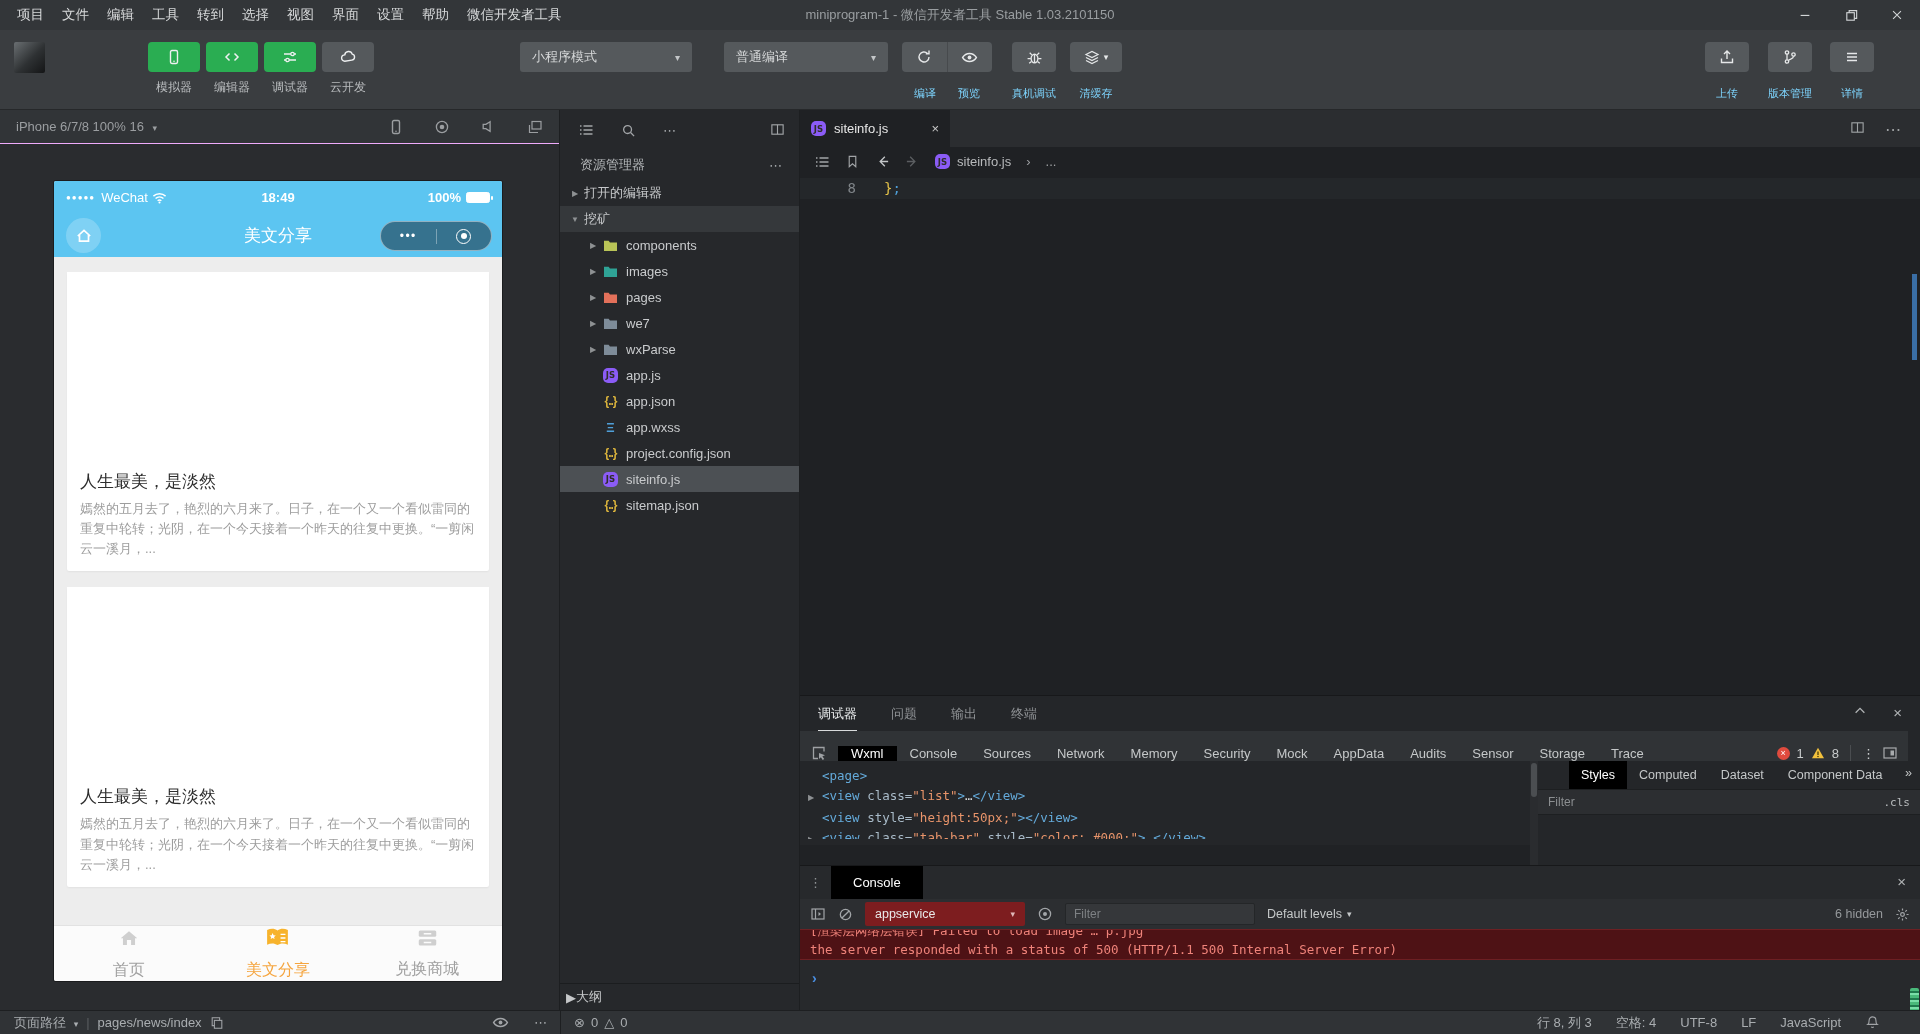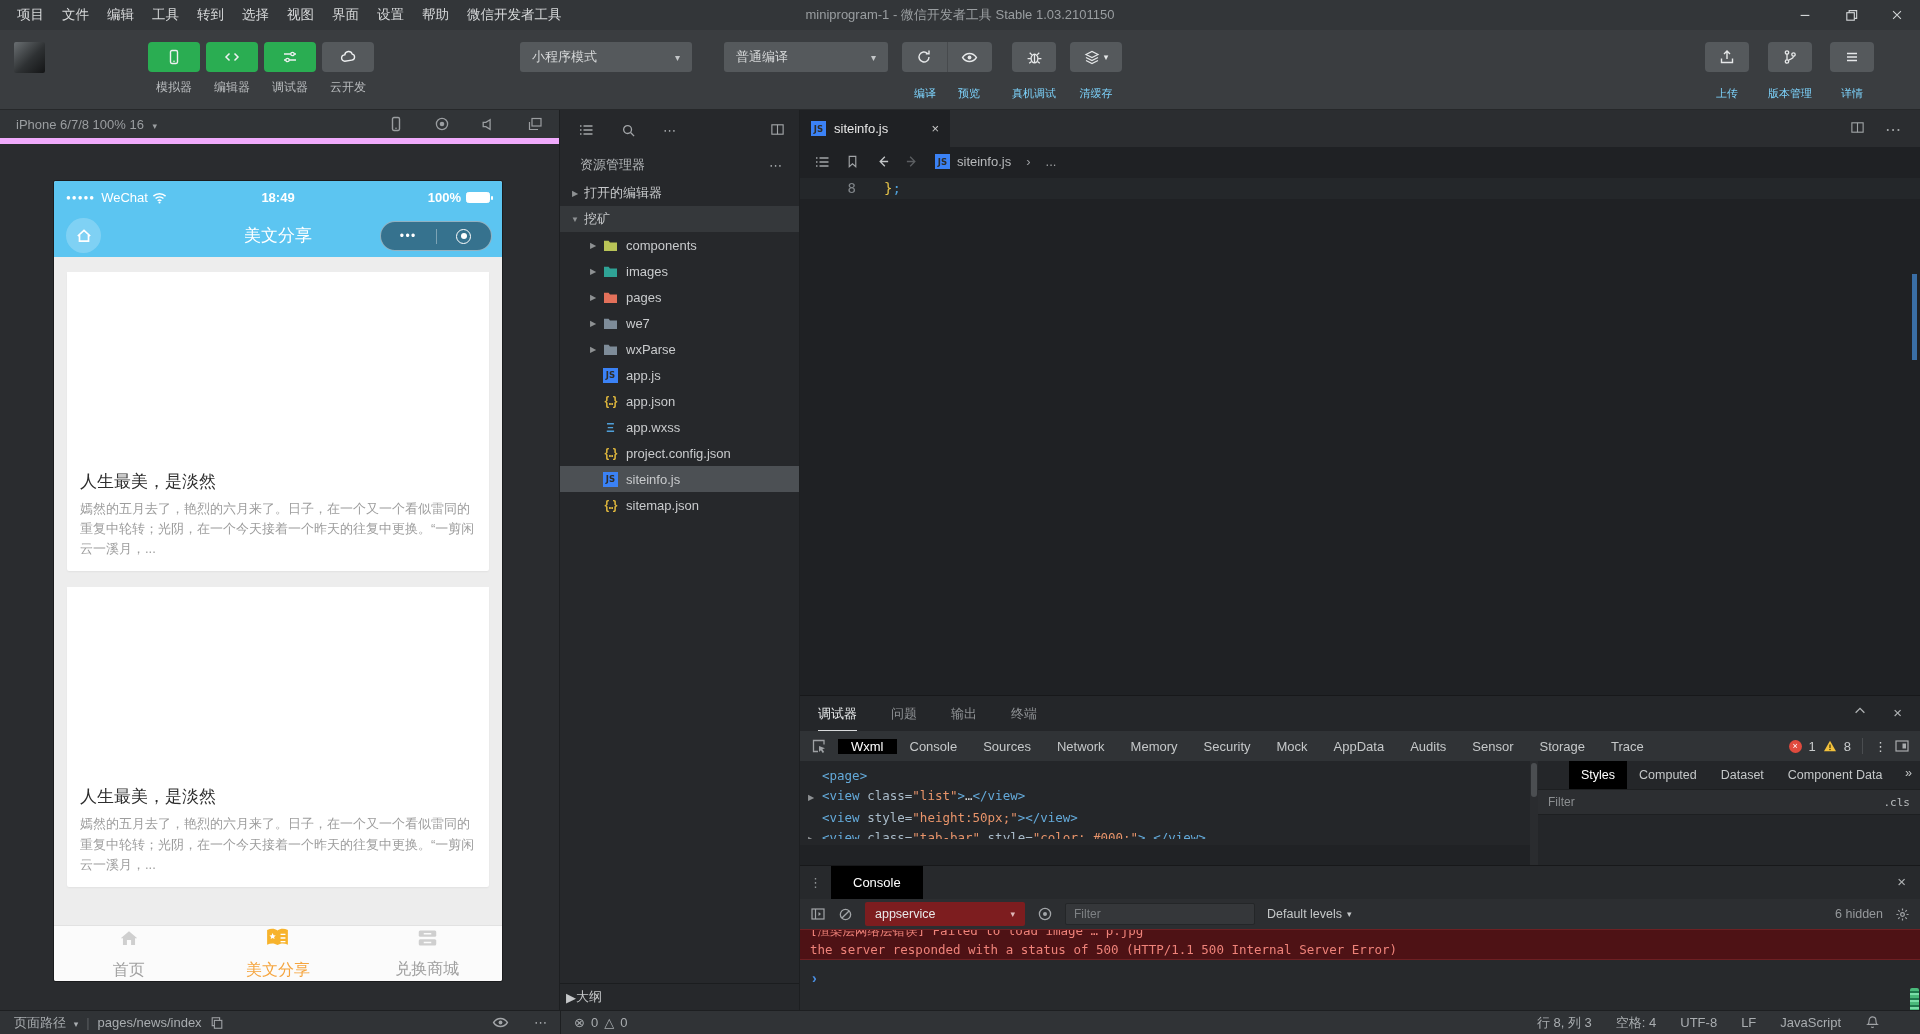--- a/index.html
+++ b/index.html
@@ -29,21 +29,21 @@
           padding:6px 12px;font-size:13px;color:#d6d8d9;}
   .select .car{margin-left:auto;color:#c3c6c8;font-size:10px;}
   .btn-pair{position:absolute;left:902px;top:12px;width:90px;height:30px;background:#55595c;border-radius:4px;display:flex;}
   .btn-pair .cell{flex:1;display:flex;align-items:center;justify-content:center;color:#e6e8e9;}
   .btn-pair .cell+.cell{border-left:1px solid #474a4d;}
   .mini-label{position:absolute;top:56px;font-size:11px;color:#7dd3fc;white-space:nowrap;transform:translateX(-50%);}
   .sq-chip{position:absolute;top:12px;height:30px;background:#55595c;border-radius:4px;display:flex;align-items:center;justify-content:center;color:#e6e8e9;}
 
   
   .sim{position:absolute;left:0;top:110px;width:560px;bottom:24px;background:#2a2c2f;border-right:1px solid #1d1f21;}
-  .sim-toolbar{position:absolute;left:0;top:0;right:0;height:34px;background:#313437;border-bottom:6px solid #f0abfc;
+  .sim-toolbar{position:absolute;left:0;top:0;right:0;height:34px;background:#313437;border-bottom:1px solid #f0abfc;
                display:flex;align-items:center;padding:0 16px;font-size:13px;color:#9b9ea1;}
   .sim-icons{margin-left:auto;display:flex;gap:30px;align-items:center;color:#9b9ea1;}
   .phone{position:absolute;left:54px;top:71px;width:448px;height:800px;background:#ededed;border-radius:2px;overflow:hidden;
          box-shadow:0 0 0 1px rgba(0,0,0,.35);}
   .p-status{position:absolute;left:0;top:0;right:0;height:33px;background:#5cc5f1;color:#fff;display:flex;align-items:center;
             padding:0 12px;font-size:13px;}
   .p-dots{font-size:8px;letter-spacing:1px;margin-right:6px;}
   .p-time{position:absolute;left:50%;transform:translateX(-50%);font-weight:bold;}
   .p-batt{margin-left:auto;display:flex;align-items:center;gap:5px;font-weight:bold;}
   .batt{width:24px;height:11px;border:1.5px solid #fff;border-radius:2.5px;position:relative;background:#fff;}
@@ -76,22 +76,22 @@
   .exp-tb-right{position:absolute;right:14px;top:12px;color:#a2a5a8;}
   .exp-header{height:30px;display:flex;align-items:center;padding-left:20px;color:#b3b6b8;position:relative;}
   .exp-header .more{position:absolute;right:16px;color:#a2a5a8;letter-spacing:1px;}
   .trow{height:26px;display:flex;align-items:center;color:#c9cbcd;white-space:nowrap;cursor:default;}
   .trow .arr{width:18px;text-align:center;font-size:8px;color:#8e9193;flex:none;}
   .trow .ficon{width:17px;margin-right:7px;display:flex;justify-content:center;flex:none;}
   .trow.sect{padding-left:6px;color:#c6c8ca;}
   .trow.proj{background:#35383b;}
   .trow.child{padding-left:24px;}
   .trow.sel{background:#4c5054;}
-  .js-badge{width:15px;height:15px;background:#3b82f6;color:#2f2d28;font-weight:bold;font-size:8.5px;
-            display:flex;align-items:center;justify-content:center;border-radius:0;font-family:"DejaVu Sans",sans-serif;}
+  .js-badge{width:15px;height:15px;background:#8b5cf6;color:#2f2d28;font-weight:bold;font-size:8.5px;
+            display:flex;align-items:center;justify-content:center;border-radius:5px;font-family:"DejaVu Sans",sans-serif;}
   .json-ic{color:#d8b23c;font-size:12px;font-weight:bold;letter-spacing:-1px;}
   .wxss-ic{color:#4f9fd8;font-size:13px;font-weight:bold;}
   .outline-row{position:absolute;left:0;right:0;bottom:0;height:27px;border-top:1px solid #1b1d1f;display:flex;align-items:center;color:#c6c8ca;padding-left:6px;}
 
   
   .ed-tabs{position:absolute;left:800px;top:110px;right:0;height:37px;background:#2b2d30;}
   .ed-tab{position:absolute;left:0;top:0;height:37px;width:150px;background:#1f2124;display:flex;align-items:center;gap:8px;
           padding:0 11px;font-size:13px;color:#e6e6e6;}
   .ed-tab .x{margin-left:auto;color:#c9c9c9;font-size:13px;}
   .ed-tabs-right{position:absolute;right:18px;top:10px;display:flex;gap:20px;color:#9fa2a4;}
@@ -105,21 +105,21 @@
   .code-line{position:absolute;left:84px;top:4px;}
   .tok-brace{color:#e6c44a;} .tok-semi{color:#4f9fd8;}
   .ovr-mark{position:absolute;right:3px;top:98px;width:5px;height:86px;background:#3a6ea5;}
 
   
   .dbg{position:absolute;left:800px;top:695px;right:0;height:170px;background:#242629;border-top:1px solid #17181a;}
   .cn-tabs{height:35px;display:flex;align-items:center;gap:34px;padding-left:18px;font-size:13px;color:#8f9295;position:relative;}
   .cn-tab.active{color:#e9ebec;position:relative;}
   .cn-tab.active:after{content:"";position:absolute;left:0;right:0;bottom:-9px;height:2px;background:#d9dbdc;}
   .cn-right{position:absolute;right:18px;top:8px;display:flex;gap:26px;color:#b0b3b5;}
-  .dt-row{position:absolute;left:0;top:35px;right:0;height:30px;background:#303336;display:flex;align-items:center;font-size:13px;color:#c5c8c9;}
+  .dt-row{position:absolute;left:0;top:35px;right:12px;height:30px;background:#303336;display:flex;align-items:flex-end;font-size:13px;color:#c5c8c9;}
   .dt-inspect{display:flex;align-items:center;padding:0 11px;color:#9ea1a4;}
   .dt-tab{display:flex;align-items:center;padding:0 13px;}
   .dt-tab.active{background:#000;color:#fff;}
   .dt-badges{margin-left:auto;display:flex;align-items:center;gap:7px;padding-right:10px;}
   .err-dot{width:13px;height:13px;border-radius:50%;background:#e04b3e;color:#fff;font-size:9px;display:flex;align-items:center;justify-content:center;}
   .dt-sep{width:1px;height:16px;background:#4a4d50;margin:0 4px;}
   .dbg-content{position:absolute;left:0;top:65px;right:0;bottom:0;}
   .wxml{position:absolute;left:0;top:0;width:730px;height:78px;overflow:hidden;padding:5px 0 0 8px;
         font-family:"DejaVu Sans Mono","Liberation Mono",monospace;font-size:12.5px;line-height:20px;color:#cfd2d4;white-space:nowrap;}
   .wxml .arr{display:inline-block;width:14px;font-size:8px;color:#8d9093;font-family:"DejaVu Sans",sans-serif;}

